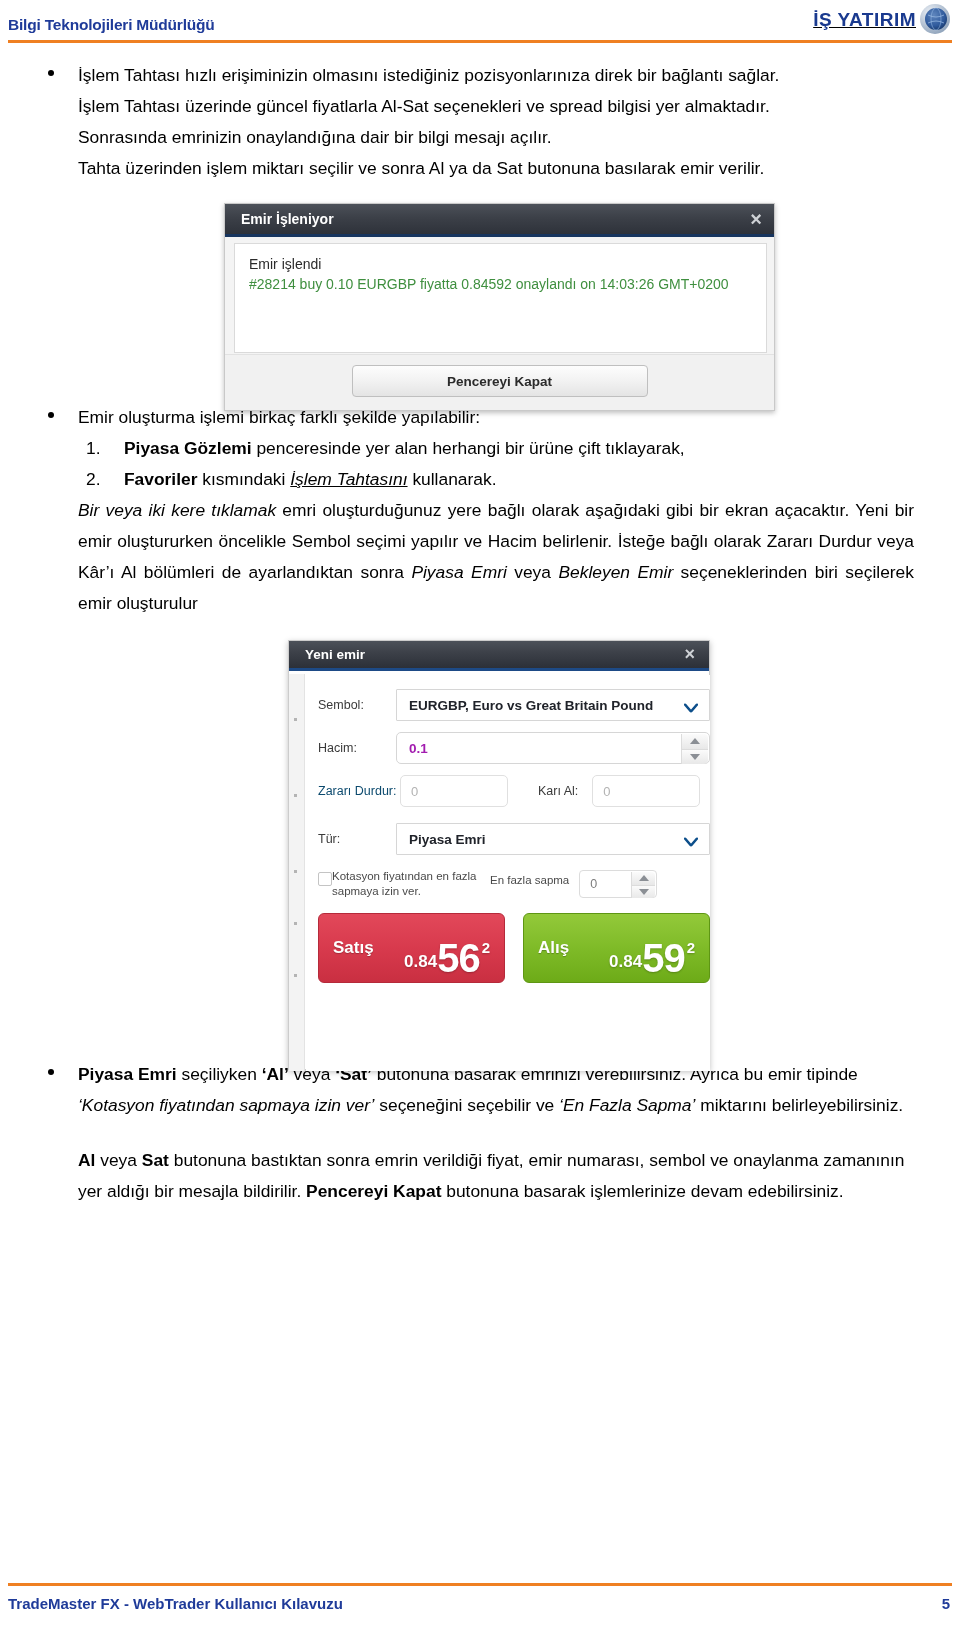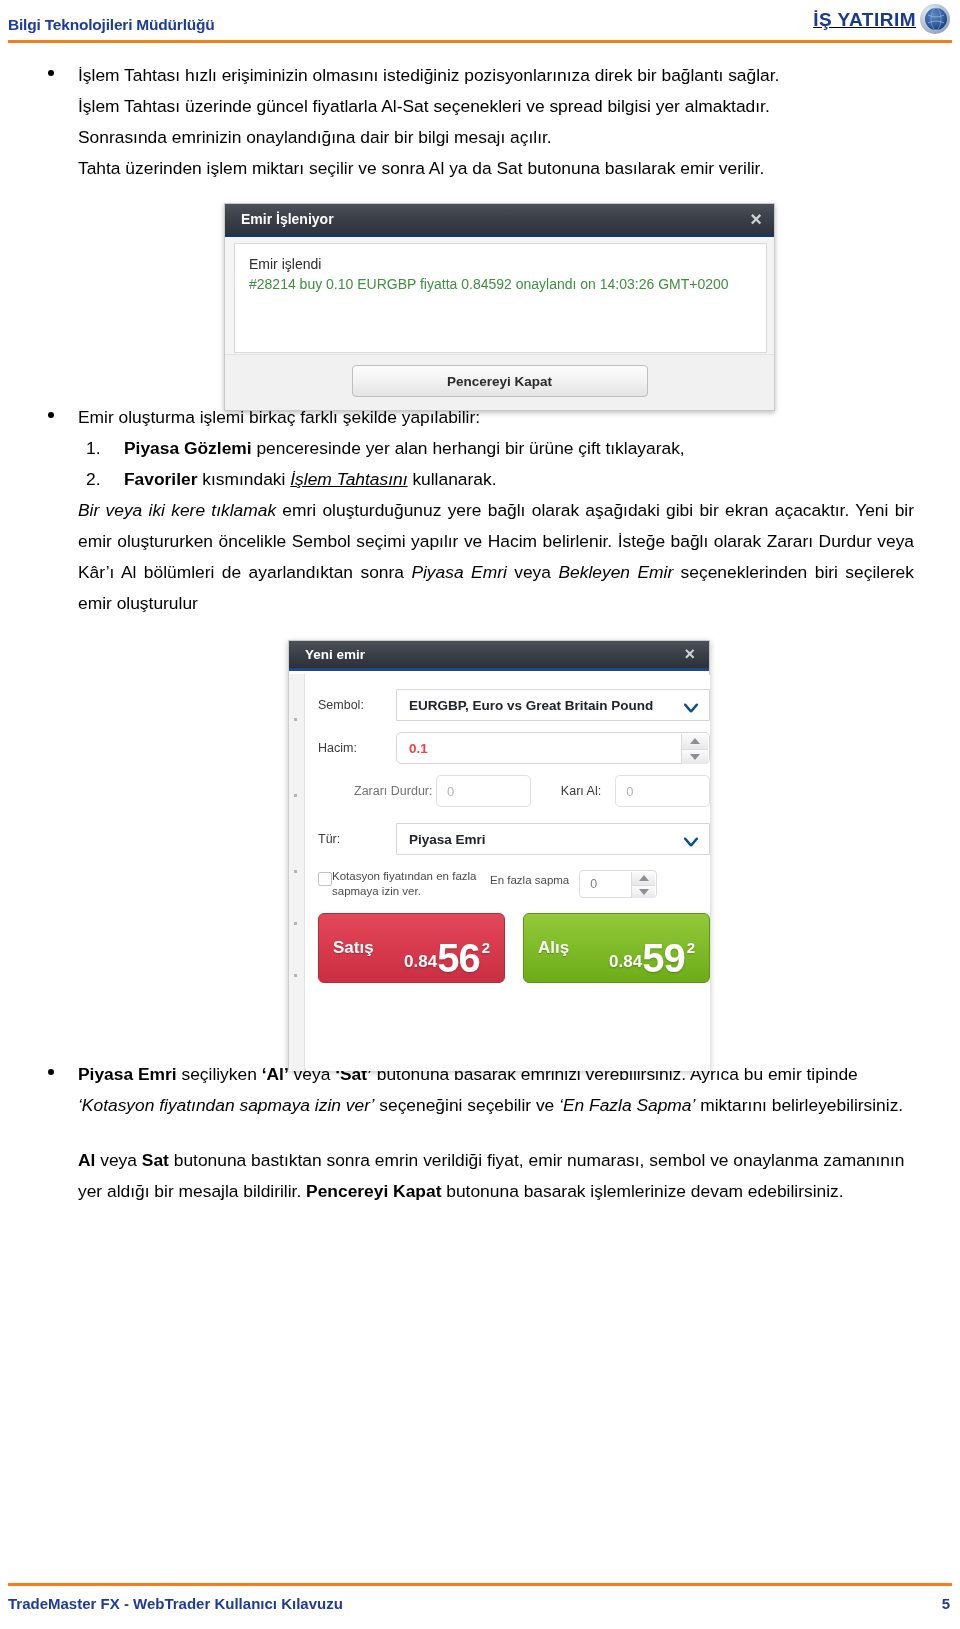--- a/index.html
+++ b/index.html
@@ -285,21 +285,21 @@
   .numbox {
     height: 32px;
     border: 1px solid #d6d6d6;
     border-radius: 5px;
     background: #ffffff;
     display: flex;
     align-items: center;
     padding: 0 34px 0 12px;
     font-size: 13.5px;
     font-weight: bold;
-    color: #ef4444;
+    color: #a21caf;
     position: relative;
   }
   .spin {
     position: absolute;
     right: 1px; top: 1px;
     width: 27px; height: 30px;
     display: flex;
     flex-direction: column;
     border-left: 1px solid #dcdcdc;
     border-radius: 0 4px 4px 0;
@@ -320,26 +320,25 @@
   .arrow-up { border-bottom: 6px solid #8b8f95; }
   .arrow-dn { border-top: 6px solid #8b8f95; }
 
   .pair-row {
     display: flex;
     align-items: center;
     margin-bottom: 11px;
   }
   .lbl-sl {
     font-size: 12.5px;
-    color: #737373;
+    color: #0c4a6e;
     width: 82px;
     flex: 0 0 82px;
     white-space: nowrap;
     overflow: hidden;
-    margin-left: 36px;
   }
   .txtbox {
     height: 32px;
     border: 1px solid #e0e0e0;
     border-radius: 5px;
     background: #ffffff;
     display: flex;
     align-items: center;
     padding: 0 10px;
     font-size: 13px;

